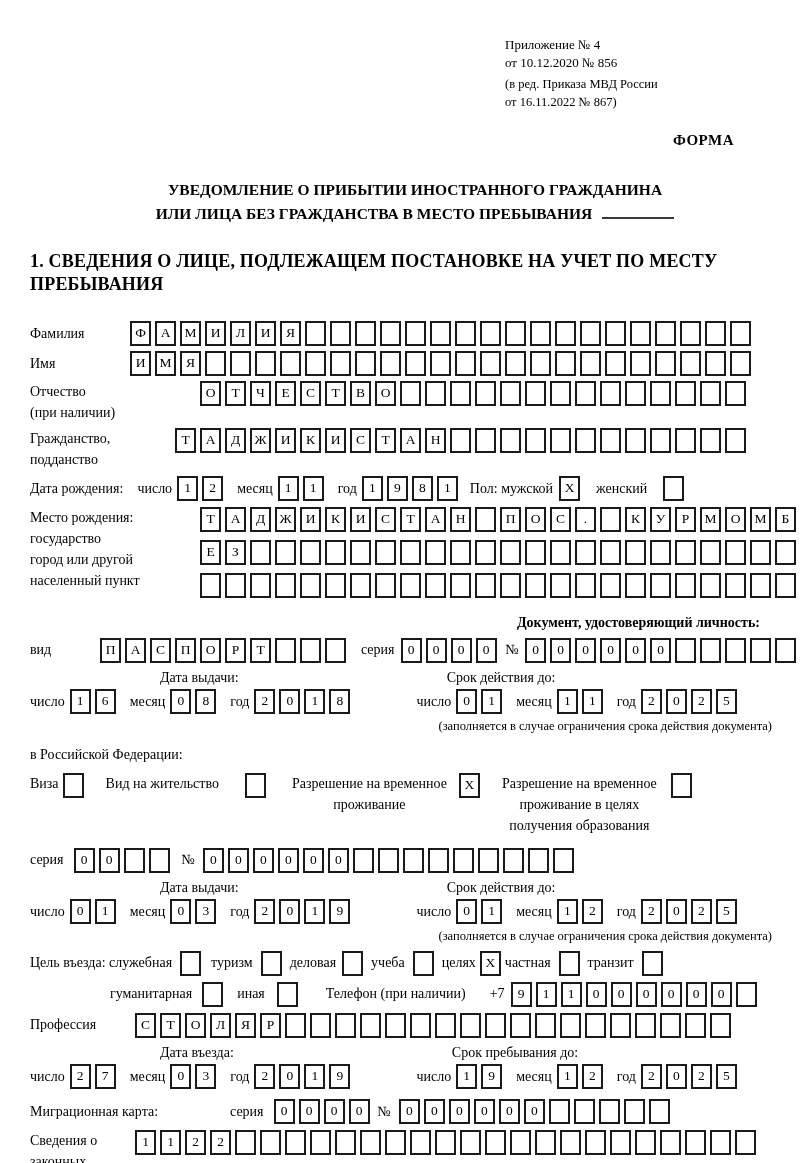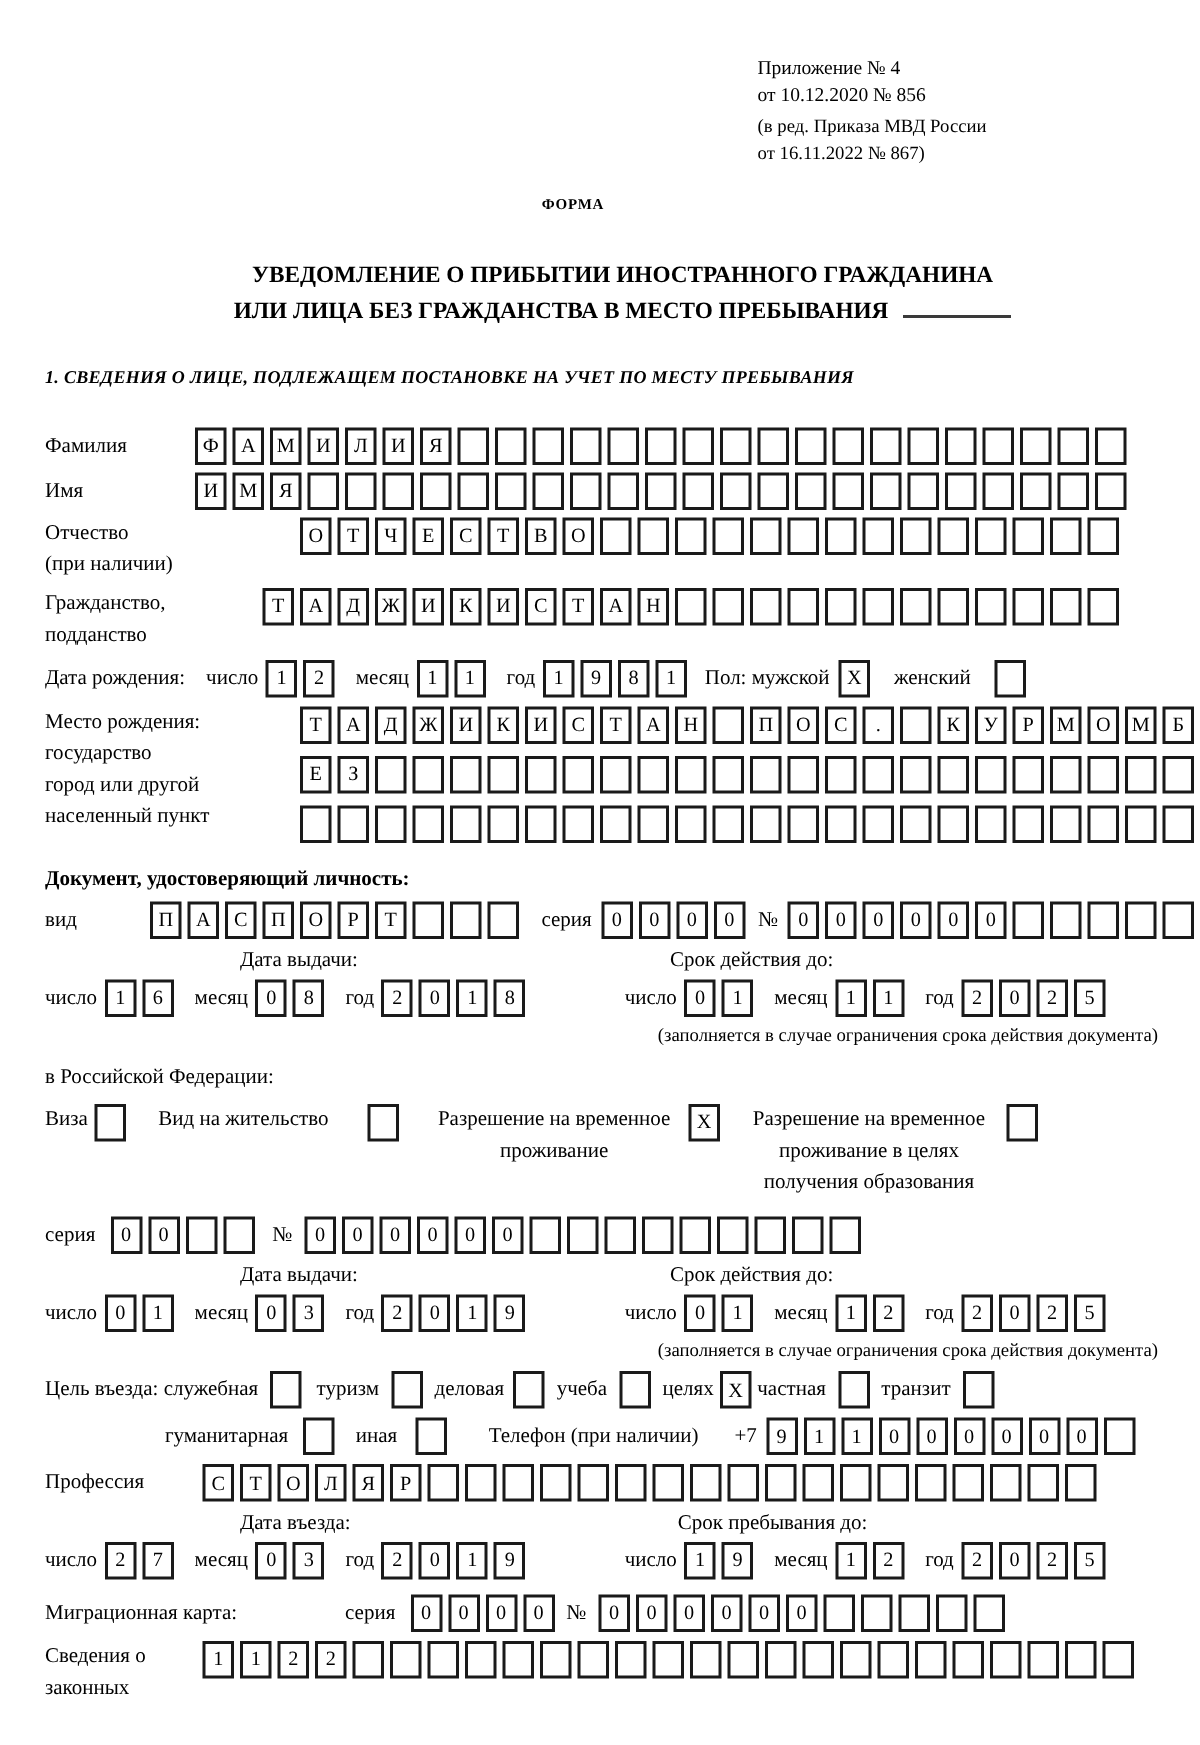--- a/index.html
+++ b/index.html
@@ -5,24 +5,24 @@
   html,body{margin:0;padding:0;background:#fff;}
   .page{
     width:800px;height:1163px;box-sizing:border-box;
     background:#fff;color:#000;
     font-family:"Liberation Serif", serif;
     font-size:14px;line-height:1.25;
     padding:36px 0 0 30px;position:relative;overflow:hidden;
   }
   .appendix{margin-left:475px;font-size:13px;line-height:1.4;}
   .appendix-note{margin-left:475px;font-size:12.5px;line-height:1.4;margin-top:4px;}
-  .forma{font-weight:bold;font-size:10px;text-align:center;margin:20px 66px 0 0;letter-spacing:.5px;}
+  .forma{font-weight:bold;font-size:15px;text-align:right;margin:20px 66px 0 0;letter-spacing:.5px;}
   .title{font-weight:bold;font-size:15.5px;text-align:center;margin-top:28px;line-height:1.55;}
   .blank-line{display:inline-block;width:72px;border-bottom:2px solid #3a3a3a;height:14px;margin-left:10px;}
-  .section-title{font-weight:bold;font-size:12px;margin-top:24px;margin-bottom:26px;letter-spacing:.2px;font-style:italic;}
+  .section-title{font-weight:bold;font-size:18px;margin-top:24px;margin-bottom:26px;letter-spacing:.2px;}
   .row{display:flex;align-items:center;margin-bottom:5px;}
   .row-top{display:flex;align-items:flex-start;margin-bottom:5px;}
   .flabel{flex:0 0 auto;}
   .w100{width:100px;}
   .w170{width:170px;}
   .w145{width:145px;}
   .cells{display:flex;flex:0 0 auto;}
   .cell{
     width:17px;height:21px;border:2px solid #1a1a1a;margin-right:4px;
     display:flex;align-items:center;justify-content:center;
@@ -31,21 +31,21 @@
   .cb{margin-right:0;}
   .lblline{line-height:1.5;}
   .dates-header{display:flex;font-size:14px;margin-top:6px;margin-bottom:3px;}
   .dg{display:flex;align-items:center;text-align:center;}
   .dg .t{margin-right:5px;margin-left:0;}
   .dg .t2{margin-left:10px;margin-right:5px;}
   .caption{font-size:12.5px;text-align:right;margin:2px 28px 6px 0;}
   .para{margin-top:8px;line-height:1.7;}
   .opt{display:flex;align-items:flex-start;}
   .opt .olabel{text-align:center;line-height:1.5;}
-  .center-bold{font-weight:bold;text-align:left;font-size:14px;margin:8px 40px 6px 0;}
+  .center-bold{font-weight:bold;text-align:right;font-size:14px;margin:8px 40px 6px 0;}
   .stack{display:flex;flex-direction:column;}
   .stack .cells{margin-bottom:8px;}
   .mt6{margin-top:6px;} .mt10{margin-top:10px;} .mt12{margin-top:12px;}
 </style>
 </head>
 <body>
 
 <div class="page">
 
   <div class="appendix">

